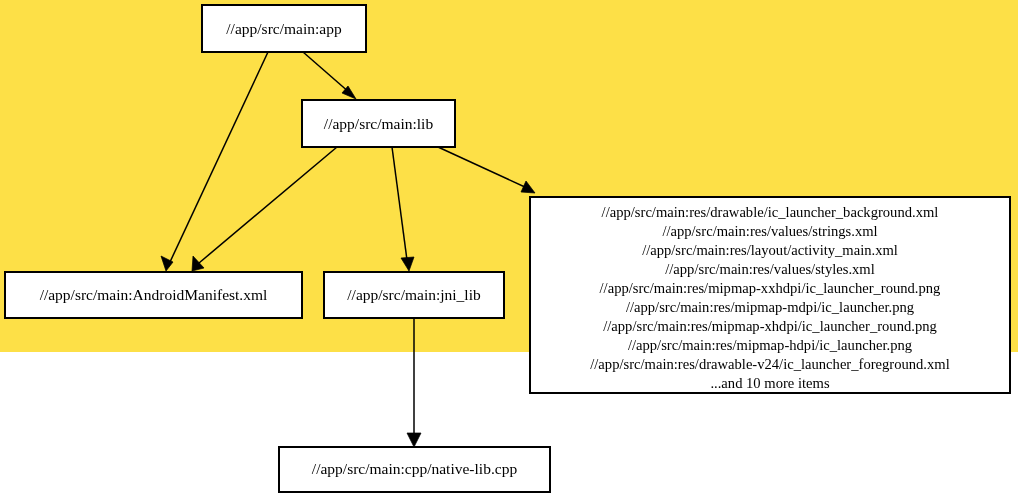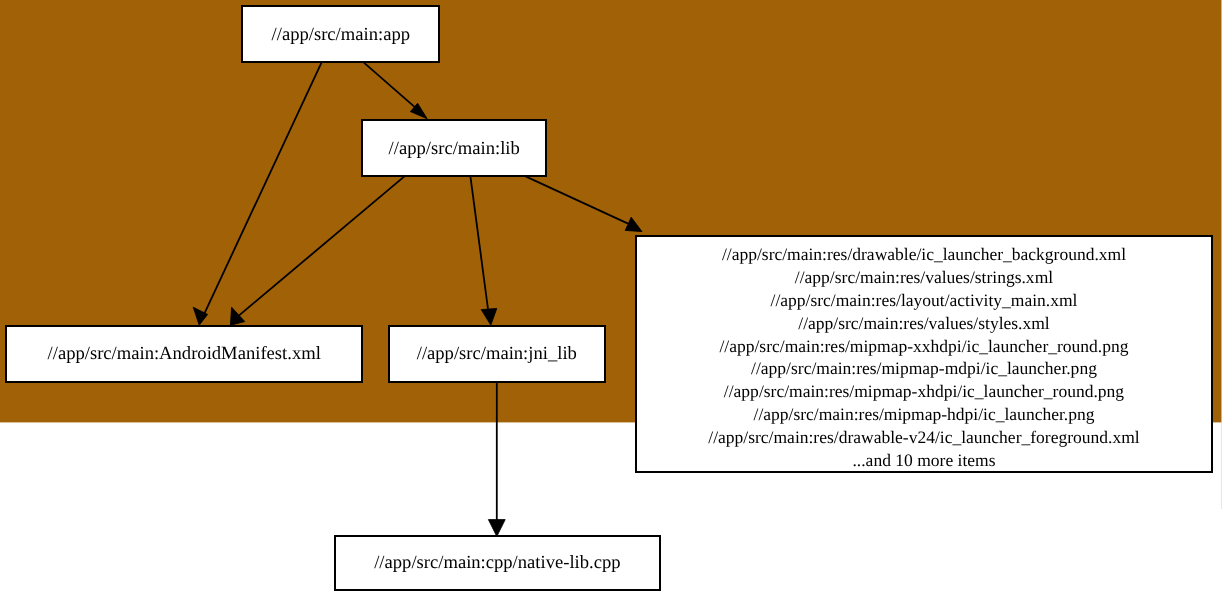--- a/index.html
+++ b/index.html
@@ -10,21 +10,21 @@
   body {
     width: 1018px;
     height: 496px;
     overflow: hidden;
     font-family: "Liberation Serif", "DejaVu Serif", serif;
   }
   #graph-root {
     position: relative;
     width: 1018px;
     height: 352px;
-    background: #a16207;
+    background: #fde047;
     text-align: right;
   }
   svg#graph-canvas {
     position: absolute;
     top: 0;
     left: 0;
     width: 1018px;
     height: 496px;
     display: block;
   }

